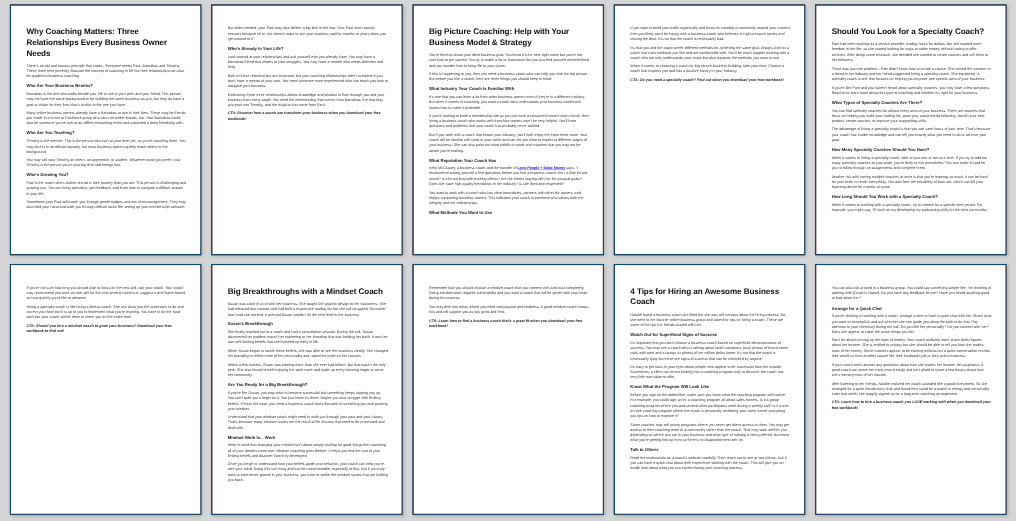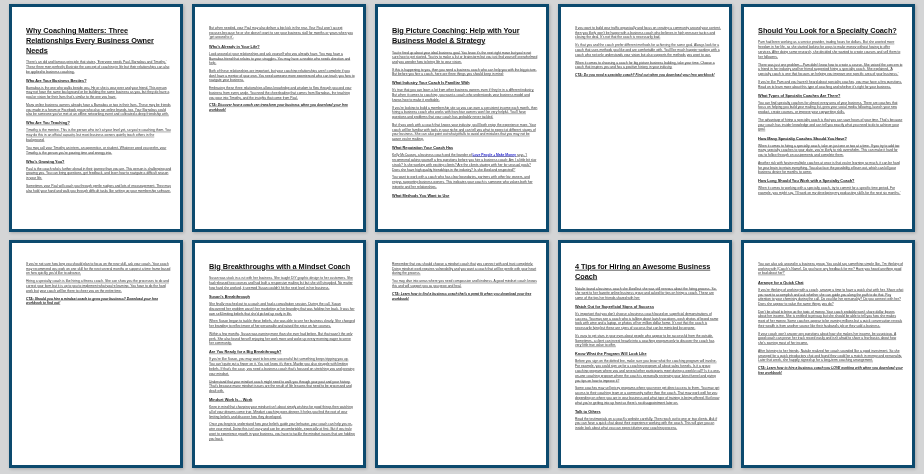--- a/index.html
+++ b/index.html
@@ -16,24 +16,23 @@
     display: flex;
     flex-wrap: wrap;
     column-gap: 9px;
     row-gap: 8px;
     align-content: flex-start;
   }
   .page-slot {
     width: 174px; height: 228px;
     box-sizing: border-box;
     background: #7f1d1d;
-    border: 3px solid #0c4a6e;
+    border: 1px solid #0c4a6e;
     box-shadow: 1px 1px 3px rgba(0,0,0,0.22);
     overflow: hidden;
-    text-decoration: underline;
   }
   .page-inner {
     width: 520px; height: 681px;
     box-sizing: border-box;
     padding: 56px 42px 40px 42px;
     transform: scale(0.3346);
     transform-origin: 0 0;
     background: #ffffff;
   }
   .article-title {

